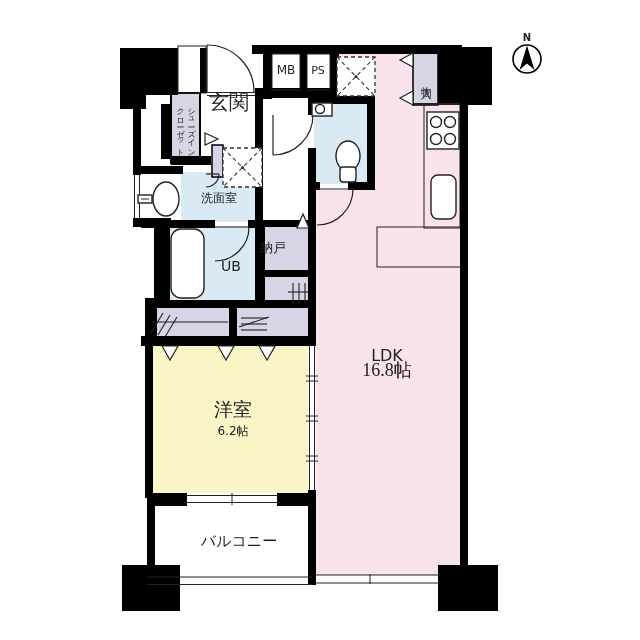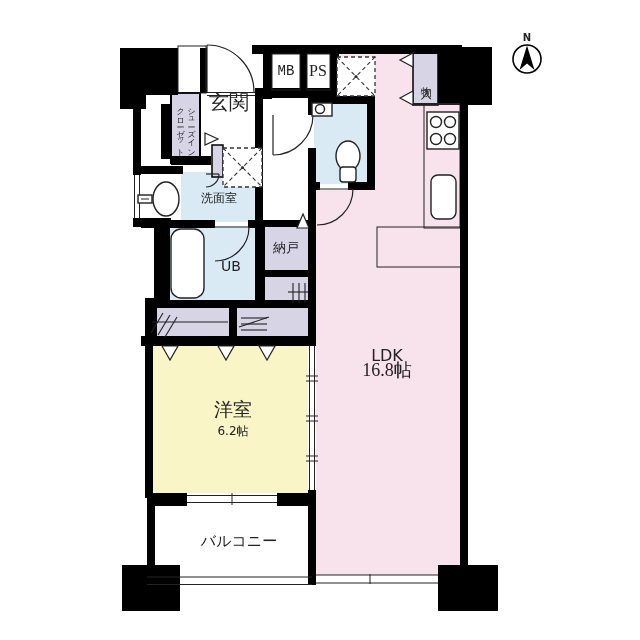--- a/index.html
+++ b/index.html
@@ -229,24 +229,24 @@
   <div class="lbl" style="left:233px;top:432px;font-size:12px;">6.2帖</div>
 
   <div class="lbl" style="left:239px;top:542px;font-size:15px;">バルコニー</div>
 
   <div class="lbl" style="left:229px;top:102px;font-size:20px;">玄関</div>
 
   <div class="lbl" style="left:219px;top:199px;font-size:12px;">洗面室</div>
 
   <div class="lbl" style="left:231px;top:266px;font-size:14px;">UB</div>
 
-  <div class="lbl" style="left:286px;top:248px;font-size:13px;">納戸</div>
-
-  <div class="lbl" style="left:286px;top:71px;font-size:14px;font-family:Liberation Mono, monospace;">MB</div>
-  <div class="lbl" style="left:318px;top:71px;font-size:16px;font-family:Liberation Serif, serif;">PS</div>
+  <div class="lbl" style="left:273px;top:248px;font-size:13px;">納戸</div>
+
+  <div class="lbl" style="left:286px;top:71px;font-size:12px;">MB</div>
+  <div class="lbl" style="left:318px;top:71px;font-size:11px;">PS</div>
 
   <div class="lbl vert" style="left:425px;top:79px;font-size:11px;">物入</div>
 
   <div class="lbl vert" style="left:191px;top:128px;font-size:8px;">シューズイン</div>
   <div class="lbl vert" style="left:180px;top:128px;font-size:8px;">クローゼット</div>
 
   <div class="lbl" style="left:527px;top:38px;font-size:10px;font-weight:bold;">N</div>
 </div>
 
 </body></html>

